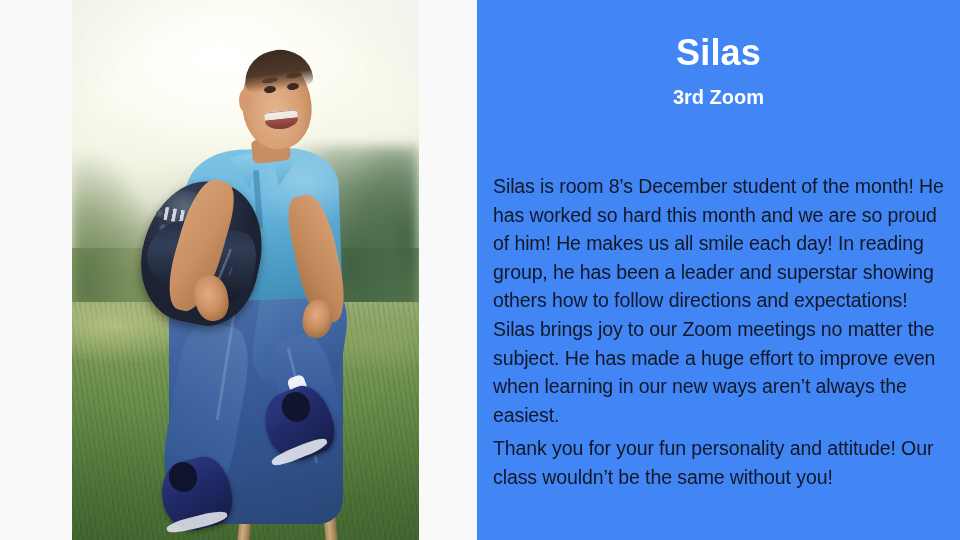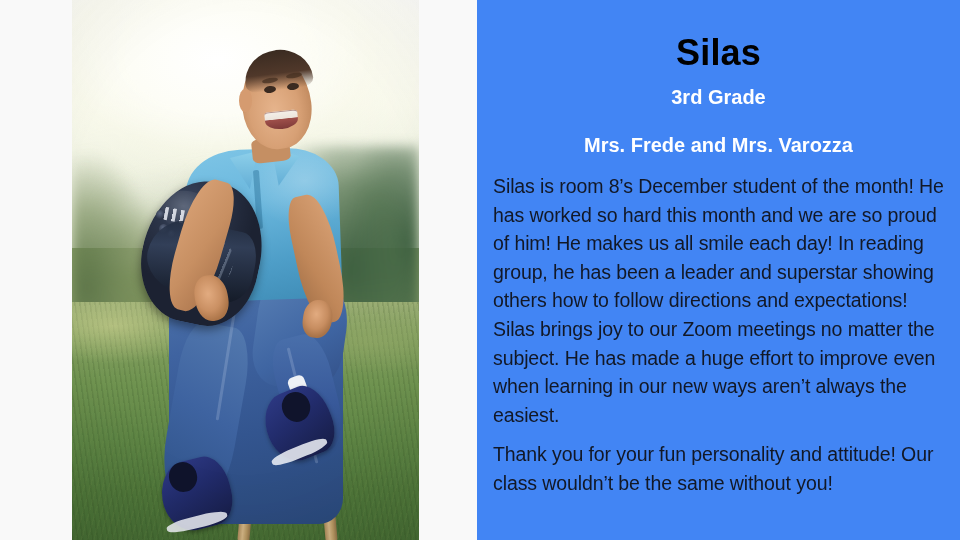--- a/index.html
+++ b/index.html
@@ -361,21 +361,21 @@
     left: 16px;
     top: 172px;
     width: 452px;
   }
   .body-para {
     margin: 0;
     font-size: 19.5px;
     line-height: 28.6px;
     letter-spacing: -0.1px;
   }
-  .body-para + .body-para { margin-top: 11px; }
+  .body-para + .body-para { margin-top: 5px; }
 </style>
 </head>
 <body>
 
 <div id="slide" style="background: rgb(249, 249, 249);">
 
   <div class="photo-frame">
     <div class="photo">
       <div class="ph-sky"></div>
       <div class="ph-hill"></div>
@@ -436,23 +436,22 @@
 
         <div class="arm-l"></div>
         <div class="hand-l"></div>
       </div>
 
       <div class="photo-soft"></div>
     </div>
   </div>
 
   <div class="panel" style="background: rgb(66, 133, 244);">
-    <div class="name-title" style="color: #000000;">Silas</div>
-    <div class="grade-sub" style="color: rgb(255, 255, 255);">3rd Grade</div>
-    <div class="teachers" style="color: rgb(255, 255, 255);">Mrs. Frede and Mrs. Varozza</div>
+    <div class="name-title" style="color: #ffffff;">Silas</div>
+    <div class="grade-sub" style="color: rgb(255, 255, 255);">3rd Zoom</div>
 
     <div class="body-block">
       <p class="body-para" style="color: rgb(18, 24, 38);">Silas is room 8’s December student of the month!  He has worked so hard this month and we are so proud of him!  He makes us all smile each day!  In reading group, he has been a leader and superstar showing others how to follow directions and expectations!  Silas brings joy to our Zoom meetings no matter the subject.  He has made a huge effort to improve even when learning in our new ways aren’t always the easiest.</p>
       <p class="body-para" style="color: rgb(18, 24, 38);">Thank you for your fun personality and attitude!  Our class wouldn’t be the same without you!</p>
     </div>
   </div>
 
 </div>
 
 </body></html>

